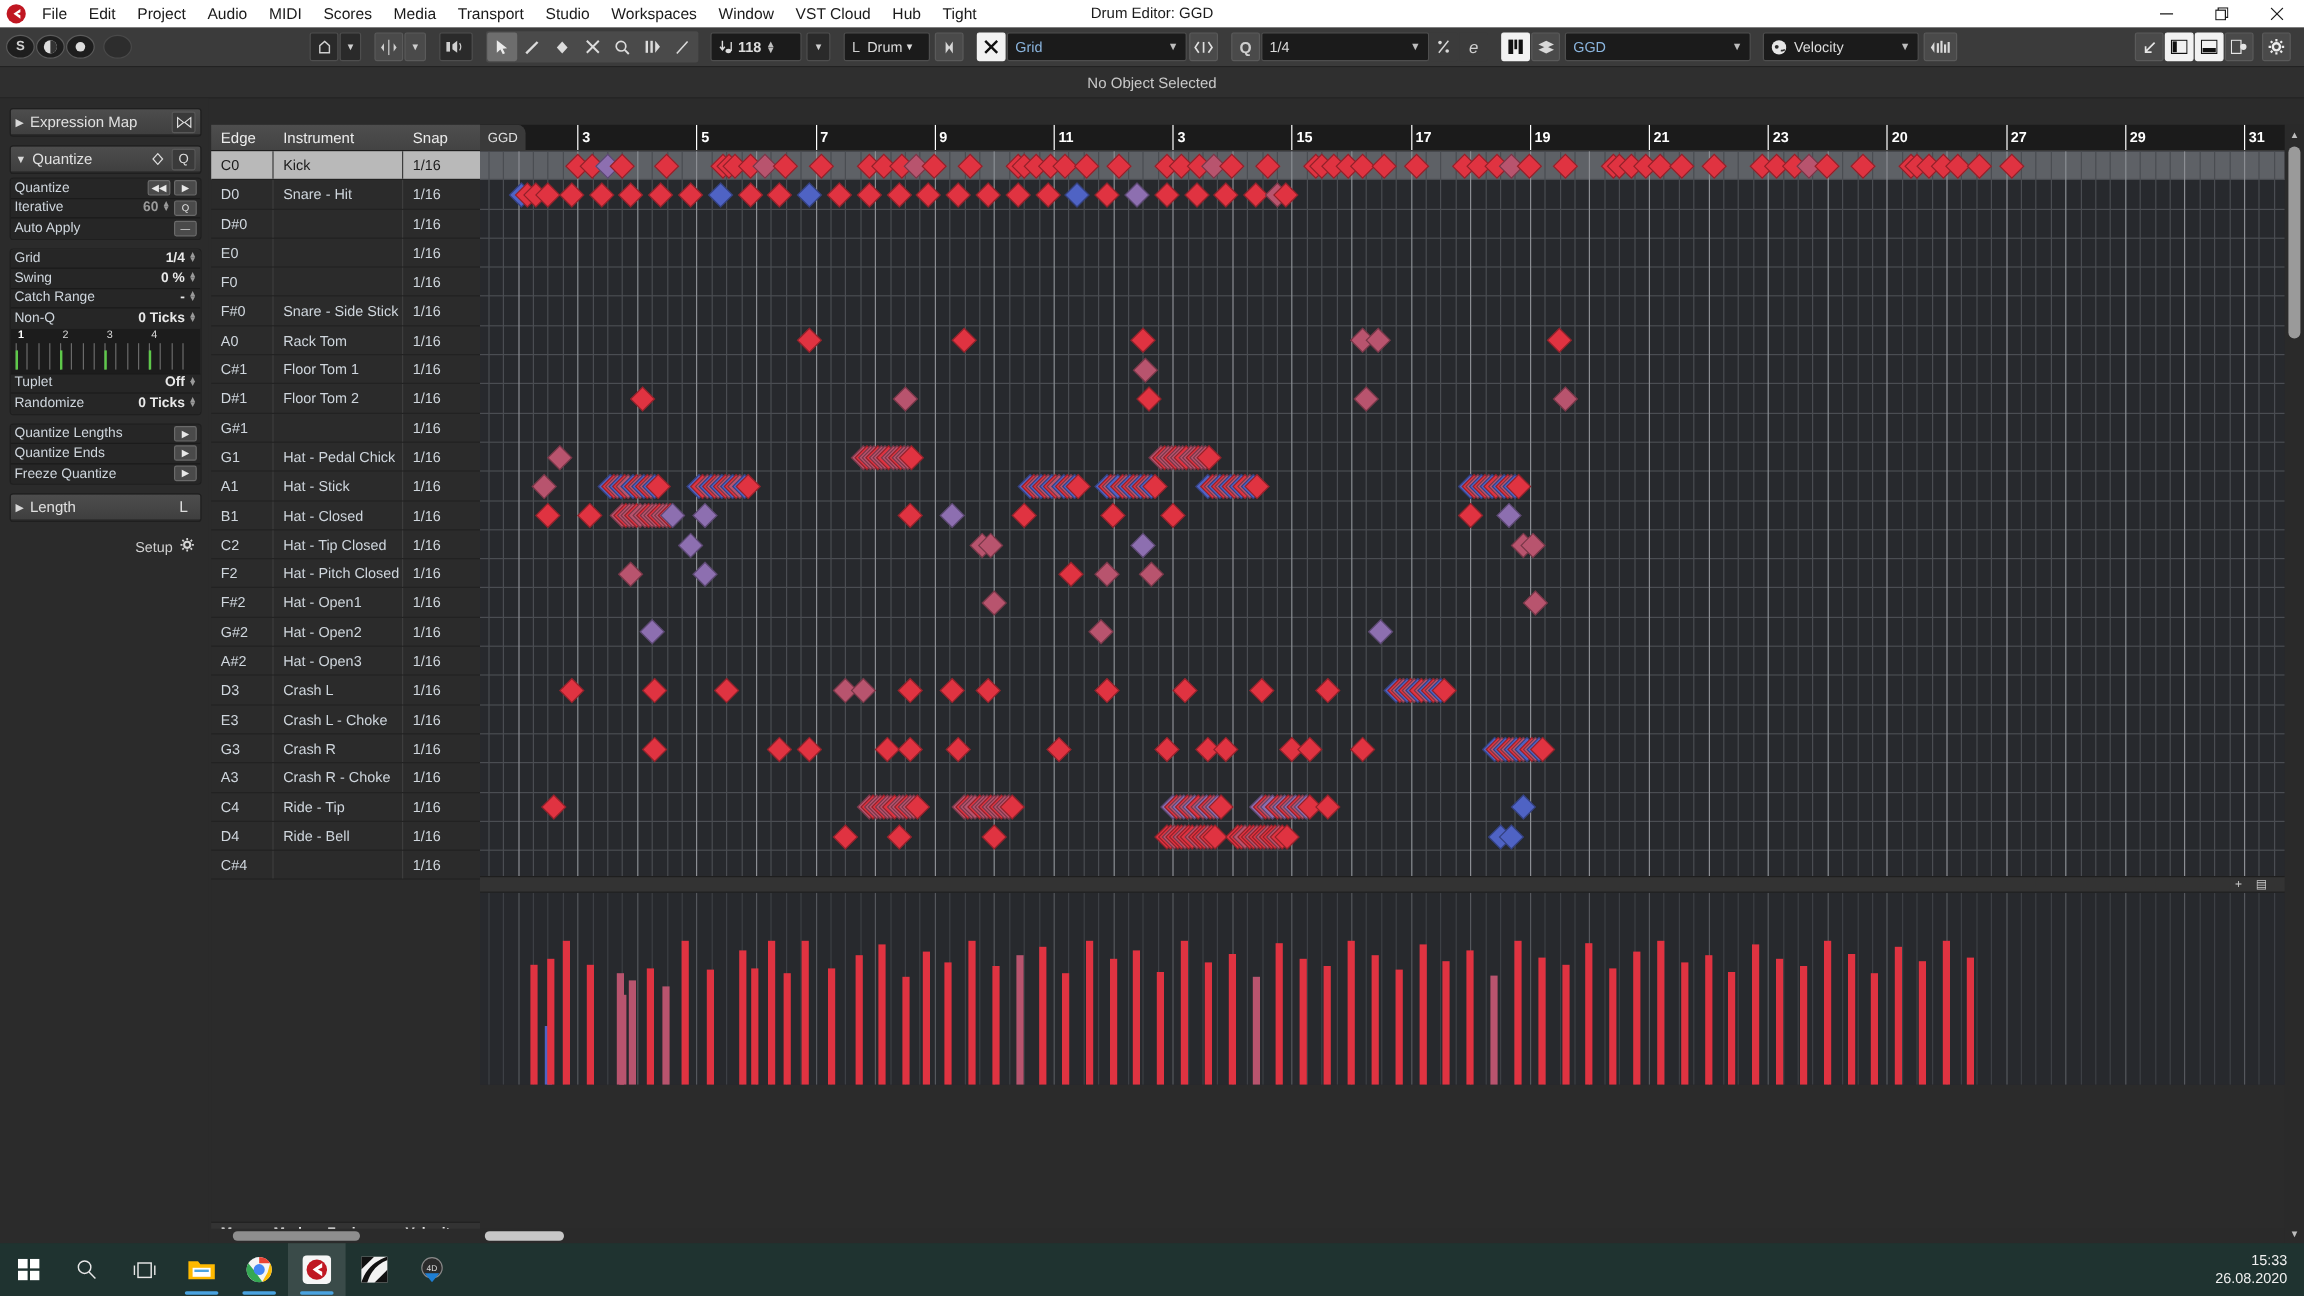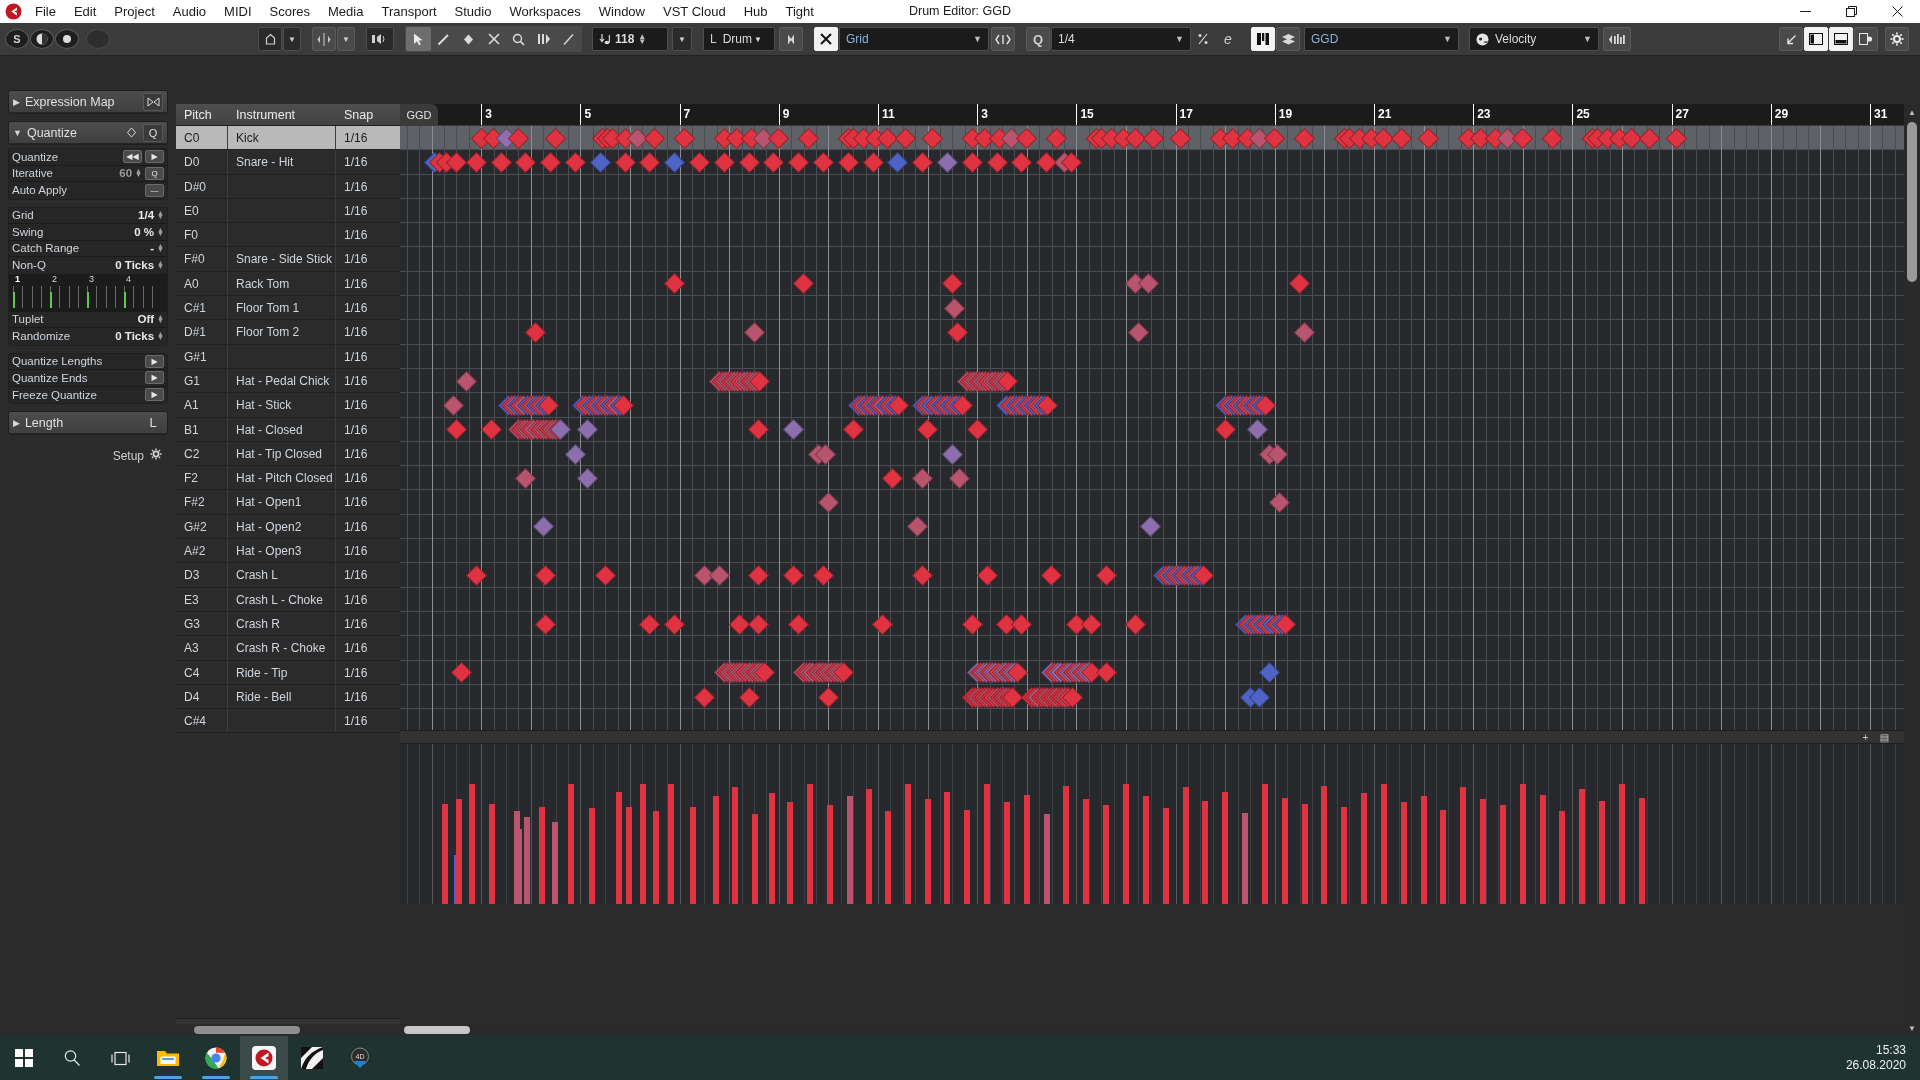--- a/index.html
+++ b/index.html
@@ -499,20 +499,23 @@
             <line x1="2.3" y1="2.3" x2="3.7" y2="3.7"></line>
               <line x1="10.3" y1="10.3" x2="11.7" y2="11.7"></line>
             <line x1="11.7" y1="2.3" x2="10.3" y2="3.7"></line>
               <line x1="3.7" y1="10.3" x2="2.3" y2="11.7"></line>
           </g>
         </svg>
       </div>
     </div>
   </div>
 
+  <div class="infoline">
+    <span>No Object Selected</span>
+  </div>
 
   <div class="inspector">
 
     <div class="insp-box">
       <div class="insp-head">
         <span class="tri">▶</span>
         <span class="htitle">Expression Map</span>
         <span class="head-btn">
           <svg width="13" height="10" viewBox="0 0 13 10">
               <path d="M1 1 L6 5 L1 9 Z M12 1 L7 5 L12 9 Z" fill="none" stroke="#ddd"></path>
@@ -680,21 +683,21 @@
             <line x1="11.7" y1="2.3" x2="10.3" y2="3.7"></line>
               <line x1="3.7" y1="10.3" x2="2.3" y2="11.7"></line>
           </g>
         </svg>
       </span>
     </div>
   </div>
 
   <div class="drumlist">
     <div class="dl-head" id="dl-head">
-        <div class="c c-pitch">Pitch</div>
+        <div class="c c-pitch">Edge</div>
         <div class="c c-inst">Instrument</div>
         <div class="c c-snap">Snap</div>
       </div>
     <div class="dl-rows" id="dl-rows">
         <div class="dl-row sel">
           <div class="c c-pitch">C0</div>
           <div class="c c-inst">Kick</div>
           <div class="c c-snap">1/16</div>
         </div>
         <div class="dl-row">
@@ -844,21 +847,21 @@
         <div class="bnum" style="left: 676.4px;">15</div>
         <div class="btick" style="left: 775.6px;"></div>
         <div class="bnum" style="left: 775.6px;">17</div>
         <div class="btick" style="left: 874.8px;"></div>
         <div class="bnum" style="left: 874.8px;">19</div>
         <div class="btick" style="left: 974px;"></div>
         <div class="bnum" style="left: 974px;">21</div>
         <div class="btick" style="left: 1073.2px;"></div>
         <div class="bnum" style="left: 1073.2px;">23</div>
         <div class="btick" style="left: 1172.4px;"></div>
-        <div class="bnum" style="left: 1172.4px;">25</div>
+        <div class="bnum" style="left: 1172.4px;">20</div>
         <div class="btick" style="left: 1271.6px;"></div>
         <div class="bnum" style="left: 1271.6px;">27</div>
         <div class="btick" style="left: 1370.8px;"></div>
         <div class="bnum" style="left: 1370.8px;">29</div>
         <div class="btick" style="left: 1470px;"></div>
         <div class="bnum" style="left: 1470px;">31</div>
       </div>
     <div class="notegrid" id="notegrid">
         <div class="lane hl" style="top: 0px;"></div>
         <div class="lane" style="top: 24.3px;"></div>

